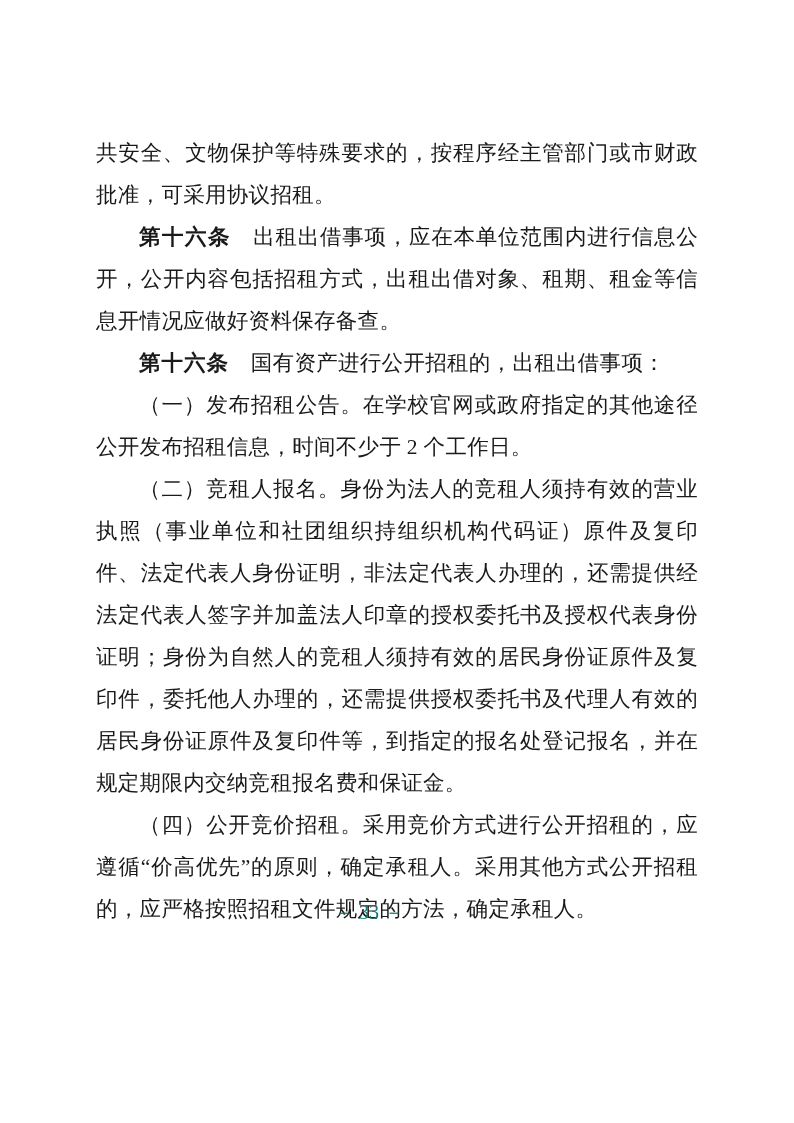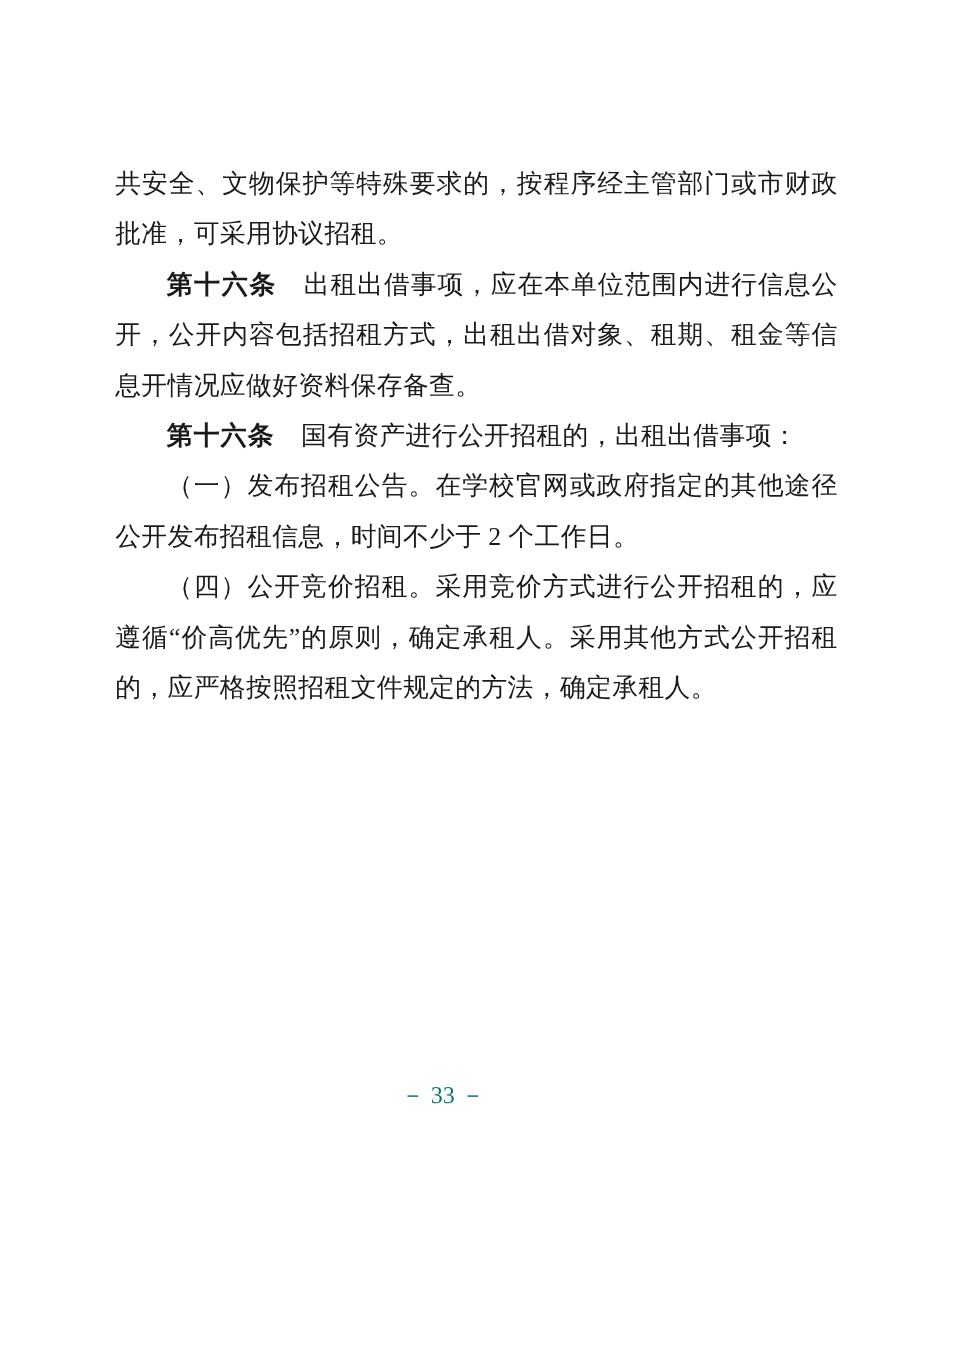--- a/index.html
+++ b/index.html
@@ -58,18 +58,19 @@
 </style>
 </head>
 <body>
 
 <div class="page">
   <div class="body-text" id="content">
       <p class="para"><span>共安全、文物保护等特殊要求的，按程序经主管部门或市财政批准，可采用协议招租。</span></p>
       <p class="para indent"><span class="art-label">第十六条</span>　<span>出租出借事项，应在本单位范围内进行信息公开，公开内容包括招租方式，出租出借对象、租期、租金等信息开情况应做好资料保存备查。</span></p>
       <p class="para indent"><span class="art-label">第十六条</span>　<span>国有资产进行公开招租的，出租出借事项：</span></p>
       <p class="para indent"><span>（一）发布招租公告。在学校官网或政府指定的其他途径公开发布招租信息，时间不少于 2 个工作日。</span></p>
+      <p class="para indent"><span>（二）竞租人报名。身份为法人的竞租人须持有效的营业执照（事业单位和社团组织持组织机构代码证）原件及复印件、法定代表人身份证明，非法定代表人办理的，还需提供经法定代表人签字并加盖法人印章的授权委托书及授权代表身份证明；身份为自然人的竞租人须持有效的居民身份证原件及复印件，委托他人办理的，还需提供授权委托书及代理人有效的居民身份证原件及复印件等，到指定的报名处登记报名，并在规定期限内交纳竞租报名费和保证金。</span></p>
       <p class="para indent"><span>（四）公开竞价招租。采用竞价方式进行公开招租的，应遵循“价高优先”的原则，确定承租人。采用其他方式公开招租的，应严格按照招租文件规定的方法，确定承租人。</span></p>
     </div>
   <div class="page-number">
     <span class="pn-inner">－ 33 －</span>
   </div>
 </div>
 
 </body></html>

